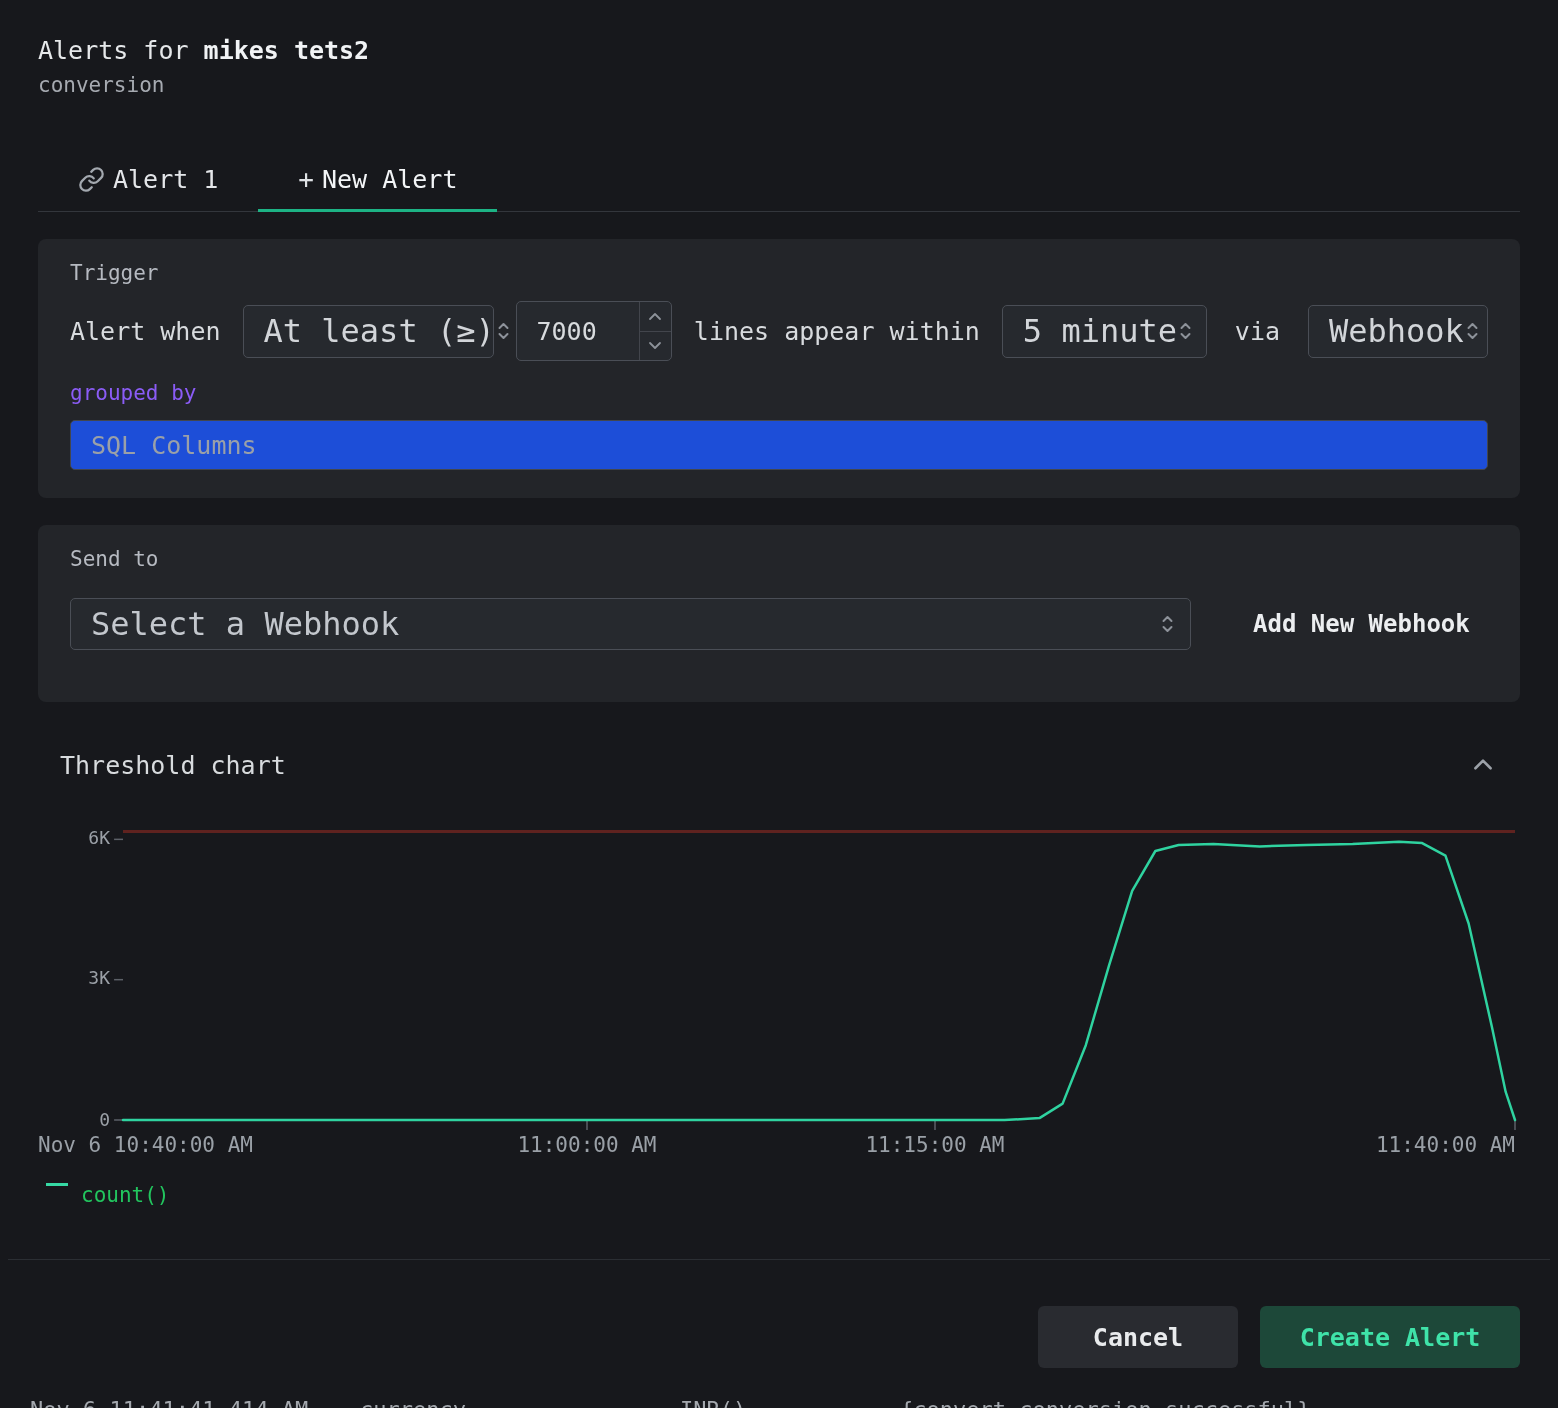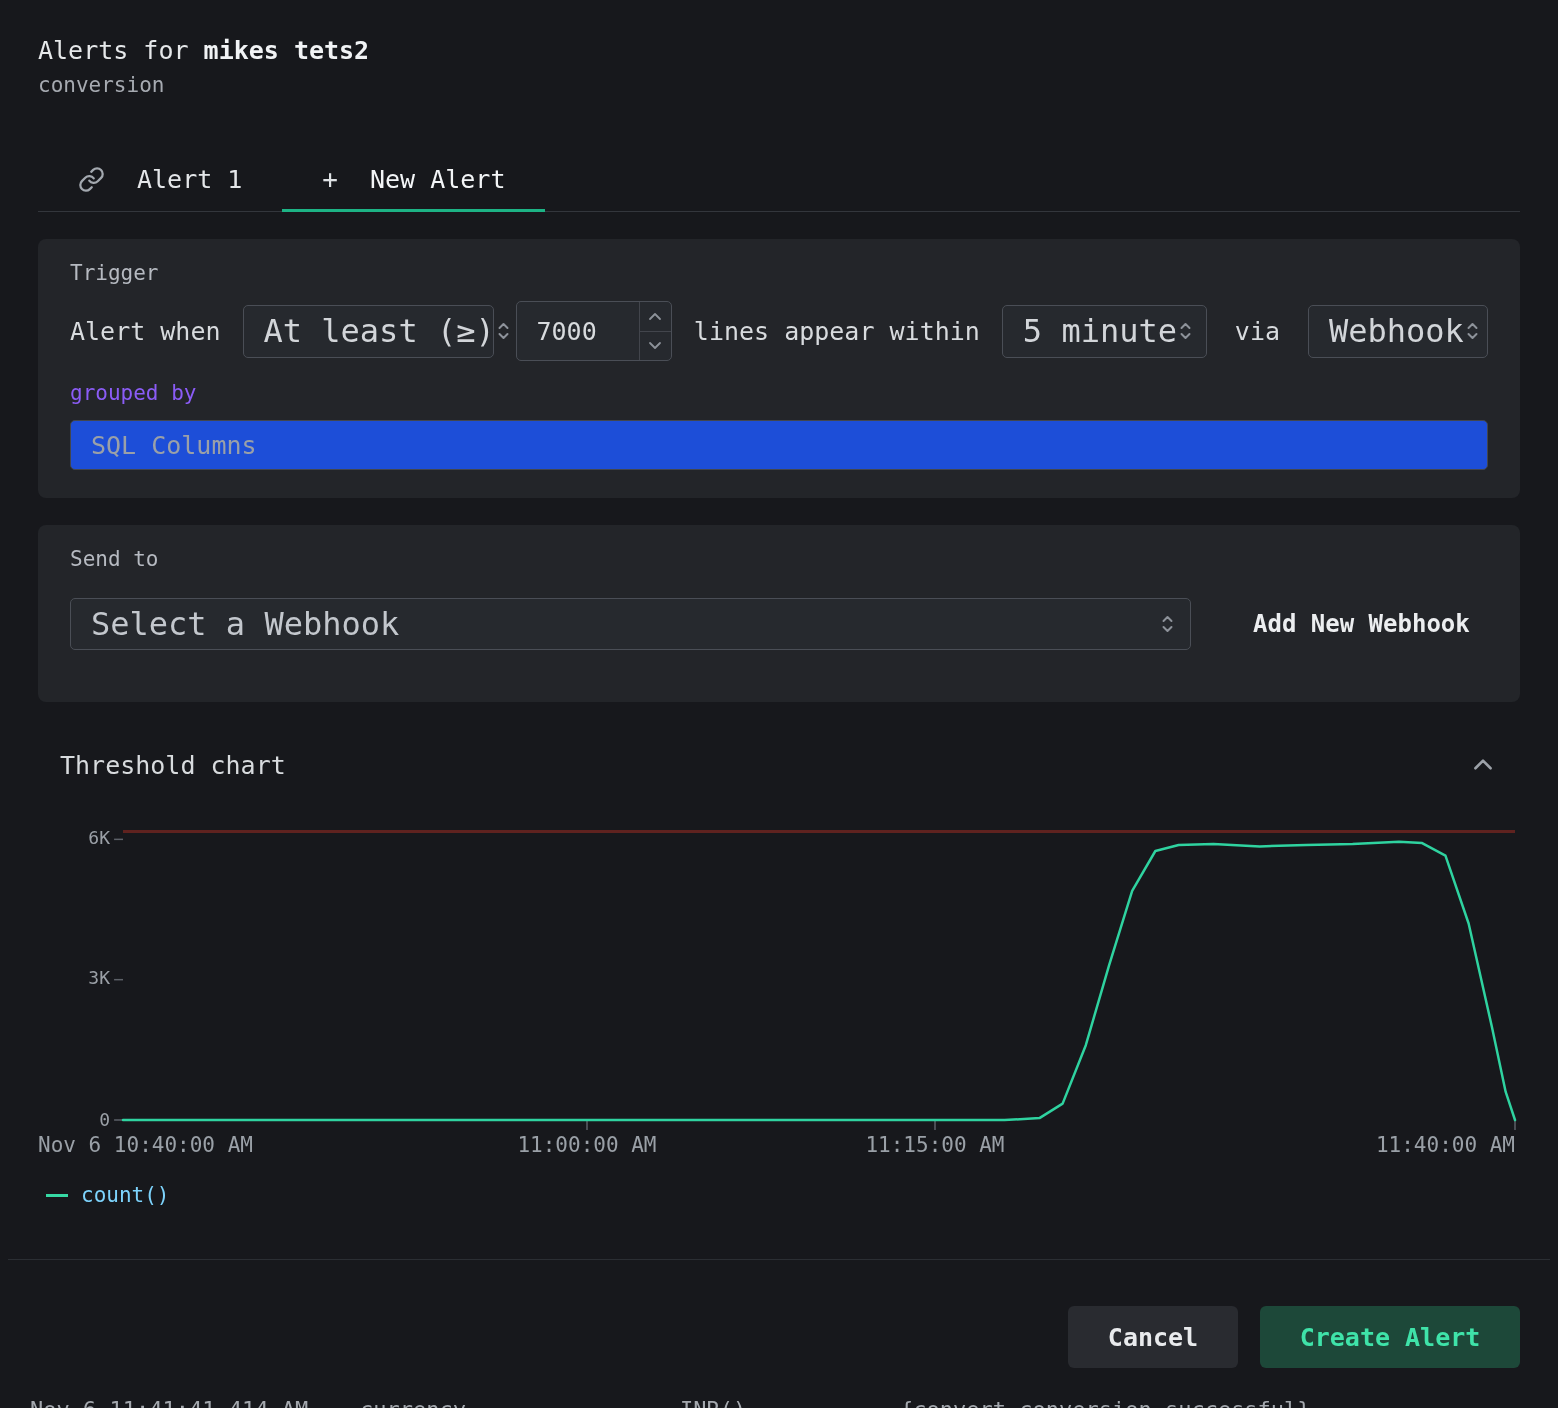--- a/index.html
+++ b/index.html
@@ -14,21 +14,21 @@
   .page{padding:0 38px;height:100%;position:relative}
 
   
   .header{padding-top:36px}
   .title{font-size:25px;color:#e6e8ea}
   .title b{font-weight:bold;color:#f1f3f5}
   .subtitle{margin-top:8px;font-size:21px;color:#a6aab1}
 
   
   .tabs{display:flex;margin-top:50px;border-bottom:1px solid #33363c}
-  .tab{display:flex;align-items:center;gap:32px;padding:0 40px;height:64px;
+  .tab{display:flex;align-items:center;gap:8px;padding:0 40px;height:64px;
        font-size:25px;color:#e4e6e9;cursor:pointer;position:relative;white-space:nowrap}
   .tab .plus{font-size:26px;color:#dfe2e5}
   .tab.active{color:#f3f5f7}
   .tab.active::after{content:"";position:absolute;left:0;right:0;bottom:-1px;height:3px;background:#1db385}
   .link-icon{width:27px;height:27px;color:#a3a8af;flex:none}
 
   
   .panel{background:#232529;border-radius:8px;margin-top:27px;padding:22px 32px 28px}
   .panel-label{font-size:21px;color:#b6bac1}
 
@@ -76,28 +76,28 @@
   .ylab{position:absolute;right:calc(100% + 13px);font-size:18px;color:#9ba0a7;line-height:22px;text-align:right;white-space:nowrap}
   .ylab-top{top:-3px}.ylab-mid{top:137px}.ylab-bot{top:279px}
 
   .x-labels{position:relative;margin:13px 5px 0 85px;height:26px;font-size:21px;color:#9aa0a7}
   .x-labels span{position:absolute;top:0;white-space:nowrap}
   .xlab-0{left:-85px}
   .xlab-1{left:33.33%;transform:translateX(-50%)}
   .xlab-2{left:58.33%;transform:translateX(-50%)}
   .xlab-3{right:0}
 
-  .legend{display:flex;align-items:center;gap:13px;margin:24px 0 0 8px;font-size:21px;color:#7dd3fc}
+  .legend{display:flex;gap:13px;margin:24px 0 0 8px;font-size:21px;color:#22c55e}
   .legend-dash{width:22px;height:0;border-top:3px solid #36d9a4}
 
   
   .footer-divider{margin:52px -30px 0;border-top:1px solid #2b2e33}
   .footer{display:flex;justify-content:flex-end;gap:22px;padding-top:46px}
   .btn{height:62px;border:none;border-radius:6px;font-family:inherit;font-size:25px;font-weight:bold;cursor:pointer}
-  .btn-cancel{width:170px;background:#292b30;color:#e9ebed}
+  .btn-cancel{width:200px;background:#292b30;color:#e9ebed}
   .btn-create{width:260px;background:#1d4839;color:#3fe3a9}
 
   
   .bg-row{position:absolute;left:0;right:0;bottom:0;height:13px;overflow:hidden;font-size:22px;color:#a4a8ae}
   .bg-row span{position:absolute;top:0;line-height:30px;white-space:nowrap}
   .bgr-0{left:30px}.bgr-1{left:360px}.bgr-2{left:680px}.bgr-3{left:900px}
 </style>
 </head>
 <body>
 

